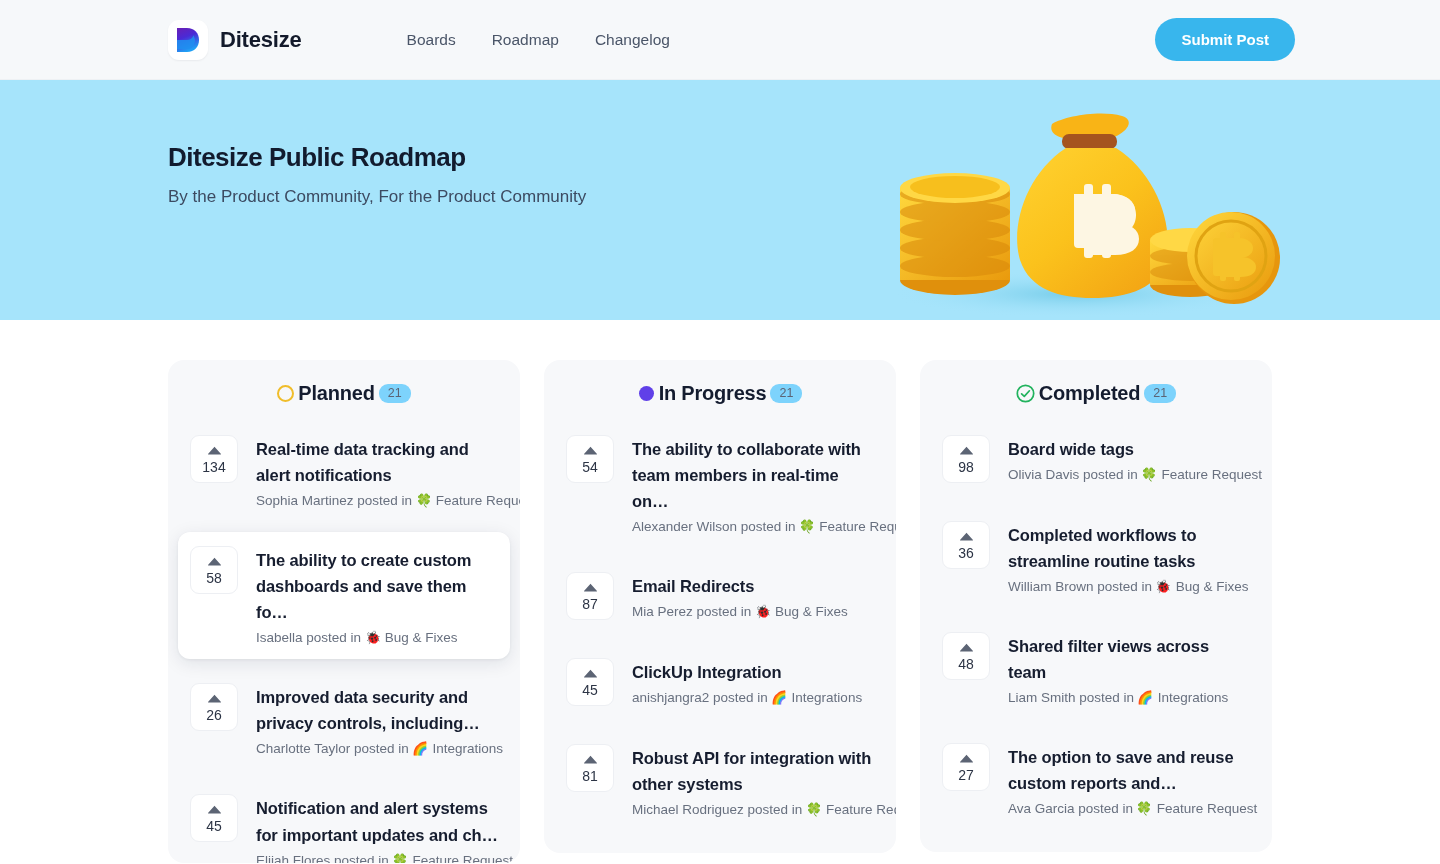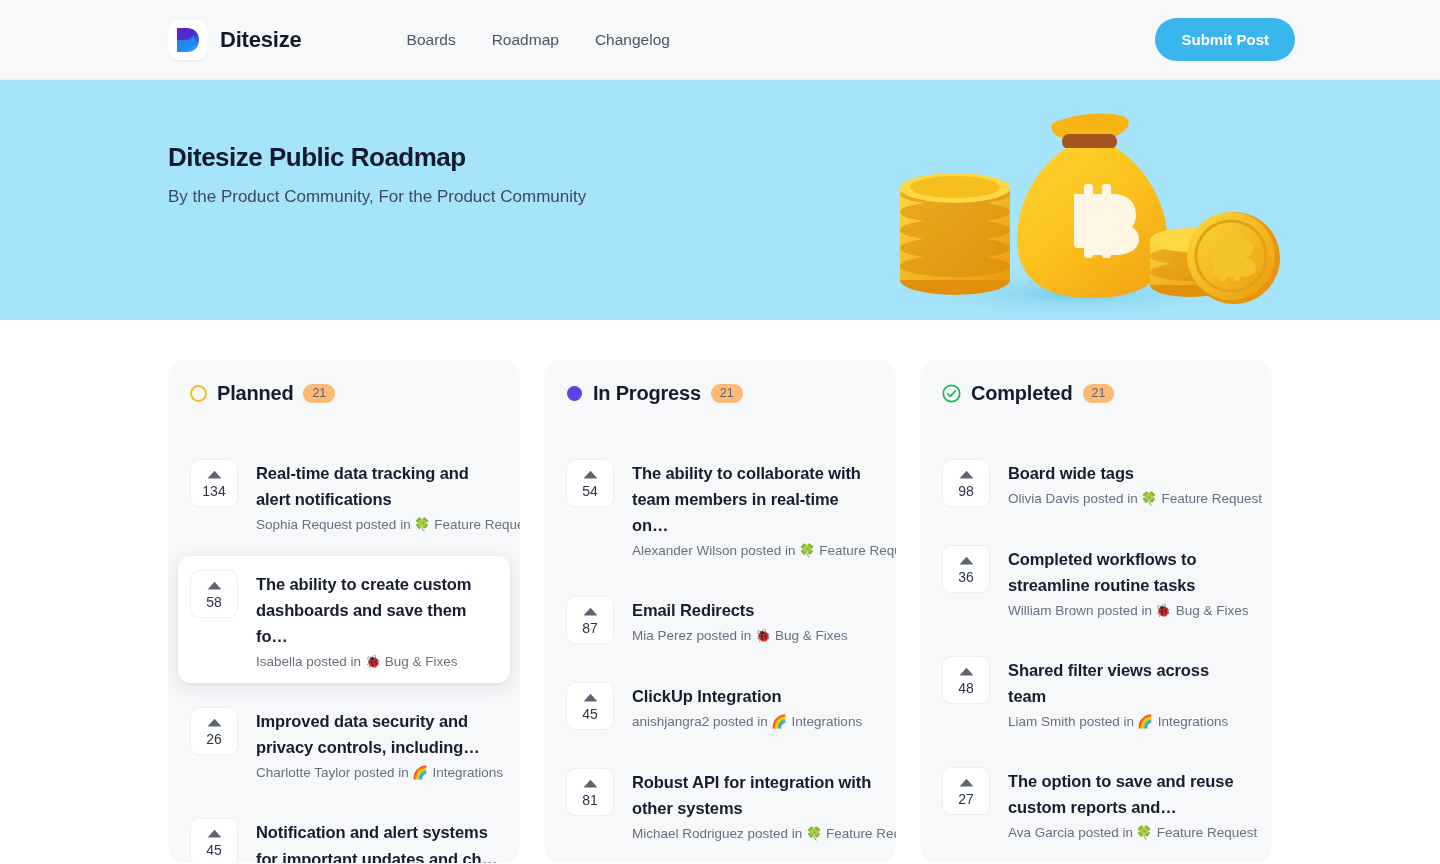--- a/index.html
+++ b/index.html
@@ -78,27 +78,28 @@
   .column {
     flex: 1 1 0;
     min-width: 0;
     background: #f7f8fa;
     border-radius: 16px;
     padding: 22px 10px 12px 10px;
     max-height: 503px;
     overflow: hidden;
   }
   .col-head {
-    display: flex; align-items: center; gap: 10px;
+    display: flex; align-items: center; gap: 4px;
     padding: 0 12px 0 12px;
-    margin-bottom: 40px;
+    margin-bottom: 16px;
+    justify-content: center;
   }
   .col-title { font-size: 20px; font-weight: bold; color: #141c2f; letter-spacing: -0.2px; }
   .col-count {
-    font-size: 12.5px; color: #5b6475; background: #fdba74;
+    font-size: 12.5px; color: #5b6475; background: #7dd3fc;
     border-radius: 9px; padding: 3px 9px; line-height: 1;
   }
   .status-dot-planned {
     width: 17px; height: 17px; border-radius: 50%;
     border: 2.4px solid #f0bd2a; background: transparent;
     flex: none;
   }
   .status-dot-progress {
     width: 15px; height: 15px; border-radius: 50%;
     background: #6040e8; flex: none; margin: 0 1px;
@@ -275,21 +276,21 @@
       <div class="card">
         <div class="vote">
           <svg width="15" height="9" viewBox="0 0 15 9">
               <path d="M7.5 0.8 L14 8 Q14 8.6 13.2 8.5 L1.8 8.5 Q1 8.6 1 8 Z" fill="#5c6474"></path>
             </svg>
           <span class="vote-count">134</span>
         </div>
         <div class="card-body">
           <div class="card-title"><span>Real-time data tracking and alert notifications</span></div>
           <div class="card-meta">
-            <span>Sophia Request</span>
+            <span>Sophia Martinez</span>
             <span>posted in</span>
             <span class="emoji">🍀</span>
             <span class="board-name">Feature Request</span>
           </div>
         </div>
       </div>
 
       <div class="card hovered">
         <div class="vote">
           <svg width="15" height="9" viewBox="0 0 15 9">

